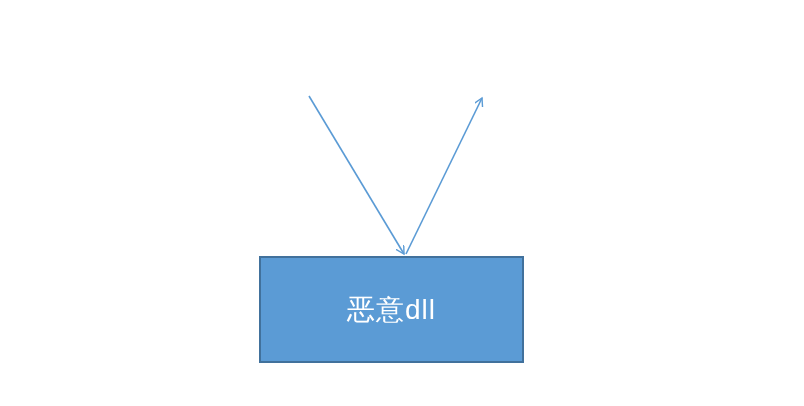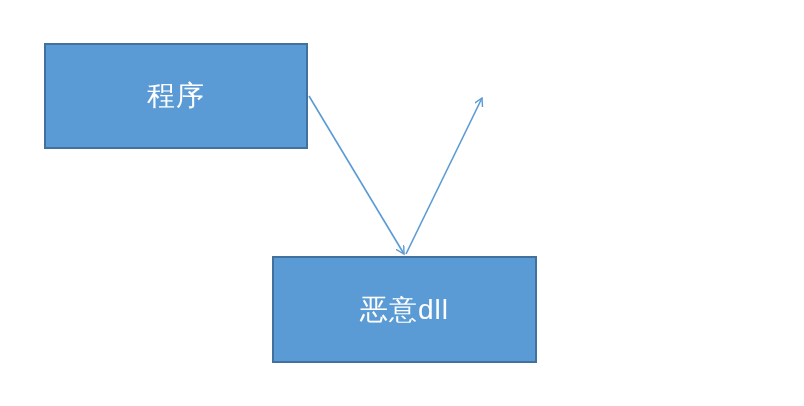--- a/index.html
+++ b/index.html
@@ -26,21 +26,21 @@
     border: 2px solid var(--box-border);
     display: flex;
     align-items: center;
     justify-content: center;
     color: var(--text);
     font-size: 28px;
     letter-spacing: 1px;
   }
   .node-program      { left: 44px;  top: 43px;  width: 264px; height: 106px; }
   .node-original-dll { left: 483px; top: 43px;  width: 264px; height: 105px; }
-  .node-malicious-dll{ left: 272px; top: 256px; width: 265px; height: 107px; }
+  .node-malicious-dll{ left: 259px; top: 256px; width: 265px; height: 107px; }
   svg.edges {
     position: absolute;
     left: 0; top: 0;
     width: 804px; height: 406px;
     pointer-events: none;
   }
   svg.edges line {
     stroke: var(--arrow);
     stroke-width: 1.6;
     fill: none;
@@ -49,23 +49,20 @@
     stroke: var(--arrow);
     stroke-width: 1.4;
     fill: none;
   }
 </style>
 </head>
 <body>
 
 <div class="canvas">
 
-  <div class="node node-program">
-    <span>程序</span>
-  </div>
 
 
   <div class="node node-malicious-dll">
     <span>恶意dll</span>
   </div>
 
   <svg class="edges" viewBox="0 0 804 406" xmlns="http://www.w3.org/2000/svg">
     <defs>
       <marker id="open-arrow" markerWidth="12" markerHeight="12" refX="8" refY="4.5" orient="auto" markerUnits="userSpaceOnUse">
         <path class="arrowhead-path" d="M0,0 L8,4.5 L0,9"></path>

